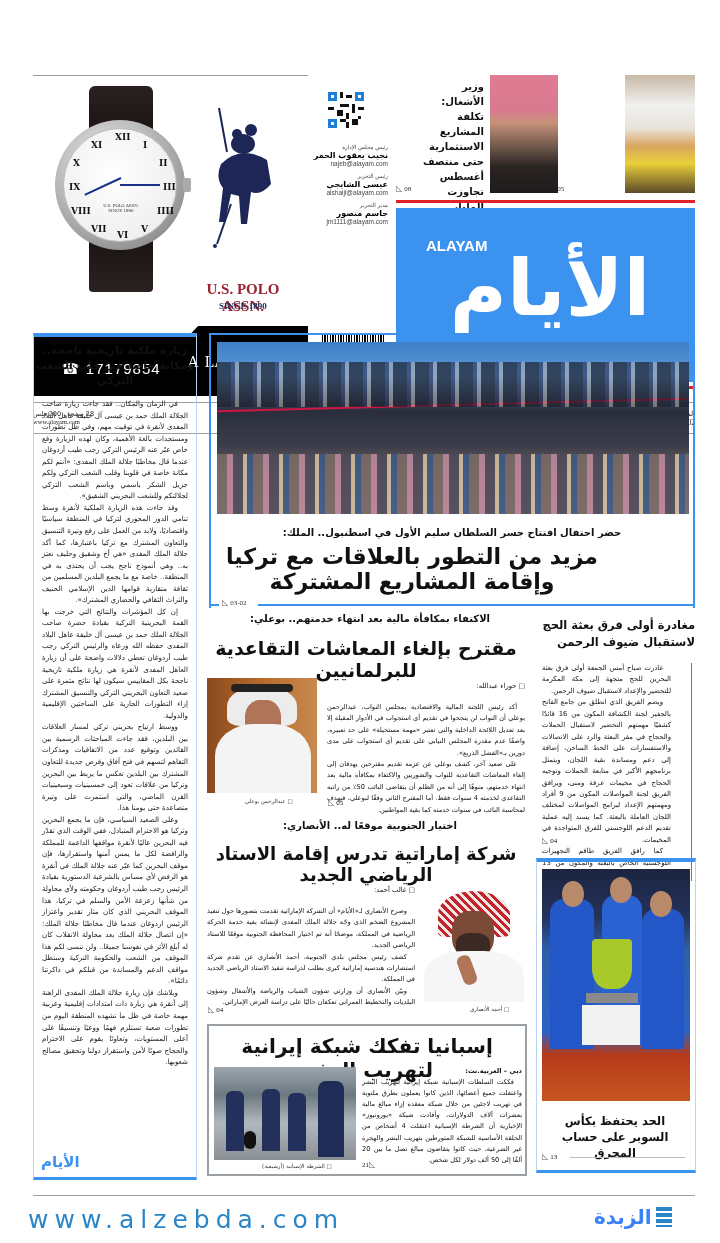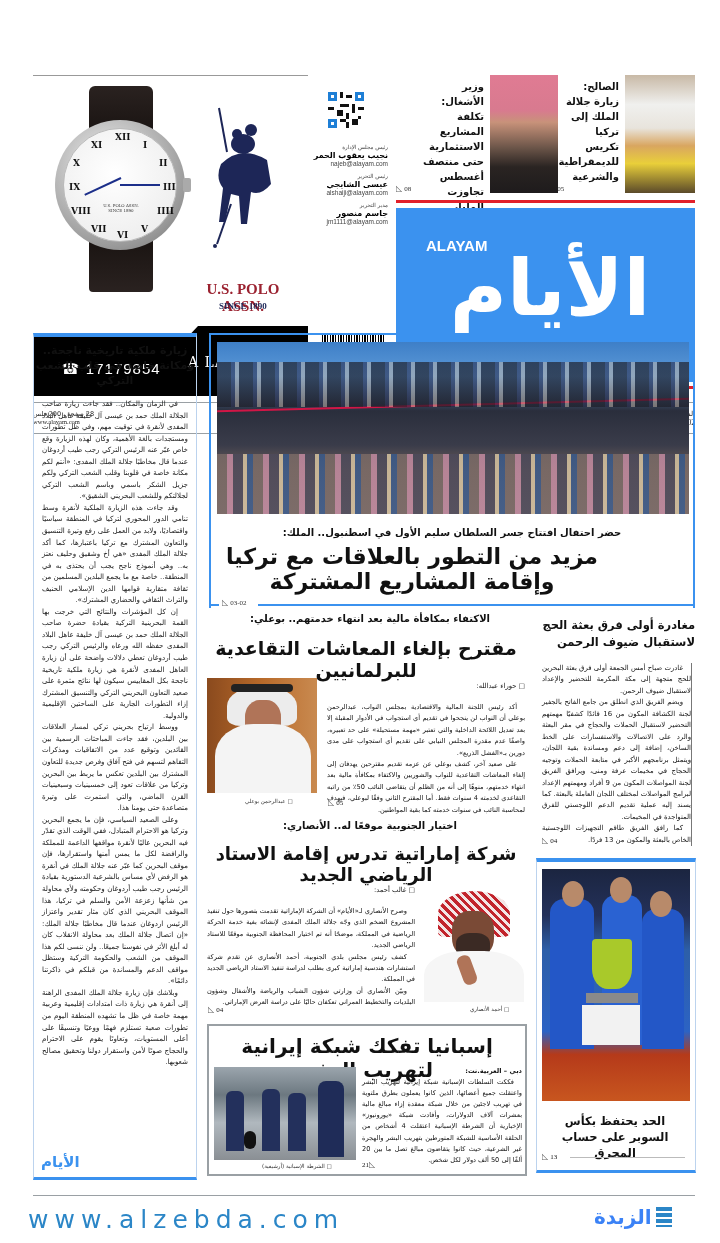--- a/index.html
+++ b/index.html
@@ -75,21 +75,21 @@
   .lead { left: 209px; top: 333px; width: 486px; height: 275px; border: 2px solid #3b92ef; border-bottom: none; }
   .lead-photo { left: 217px; top: 342px; width: 472px; height: 172px; overflow: hidden; }
   .lead-kicker { left: 212px; top: 527px; width: 480px; text-align: center; font-size: 10px; font-weight: bold; }
   .lead-head { left: 212px; top: 544px; width: 400px; text-align: center; font-size: 22px; font-weight: bold; letter-spacing: -0.5px; }
   .lead-rule { left: 258px; top: 604px; width: 437px; height: 2px; background: #3b92ef; }
   .lead-rule-l { left: 209px; top: 604px; width: 10px; height: 2px; background: #3b92ef; }
   .lead-ref { left: 222px; top: 598px; font-family: "Liberation Serif", serif; font-size: 7px; color: #333; direction: ltr; }
 
   
   .hajj-title { left: 540px; top: 617px; width: 155px; font-size: 11.5px; font-weight: bold; line-height: 17px; }
-  .hajj-body { left: 542px; top: 663px; width: 150px; font-size: 6.9px; line-height: 11.45px; text-align: justify; border-right: 1px solid #777; padding-right: 0; direction: rtl; }
+  .hajj-body { left: 542px; top: 663px; width: 150px; font-size: 6.9px; line-height: 11.45px; text-align: justify; border-right: 1px solid #777; padding-right: 20px; direction: rtl; }
   .hajj-body p { text-indent: 8px; }
   .hajj-ref { left: 542px; top: 836px; font-family: "Liberation Serif", serif; font-size: 7px; direction: ltr; }
 
   
   .parl-kicker { left: 215px; top: 613px; width: 310px; text-align: center; font-size: 10px; font-weight: bold; }
   .parl-head { left: 205px; top: 637px; width: 322px; text-align: center; font-size: 19px; font-weight: bold; letter-spacing: -0.5px; }
   .parl-photo { left: 207px; top: 678px; width: 110px; height: 115px; overflow: hidden; }
   .parl-cap { left: 245px; top: 798px; font-size: 5.5px; color: #333; }
   .parl-author { left: 470px; top: 682px; width: 55px; text-align: right; font-size: 6.8px; }
   .parl-body { left: 327px; top: 702px; width: 198px; font-size: 6.6px; line-height: 11.4px; text-align: justify; direction: rtl; }
@@ -214,21 +214,20 @@
     <div class="credit-mail">jm1111@alayam.com</div>
   </div>
 </div>
 <div class="abs barcode">
   <div class="barcode-bars"></div>
   <div class="barcode-num">6 084010 110014</div>
 </div>
 
 <div class="abs teaser" style="left:545px;width:150px;">
   <div class="teaser-photo" style="right:0;background:linear-gradient(180deg,#c8b9a6 0%,#f0f0ee 25%,#e8e4dc 45%,#d9a660 60%,#e9cf3a 75%,#5b4a2a 100%);"></div>
-  <div class="teaser-text rtl" style="right:76px;">الصالح: زيارة جلالة الملك إلى تركيا تكريس للديمقراطية والشرعية</div>
   <div class="teaser-ref" style="left:4px;"><span class="tri">◺</span><span>05</span></div>
 </div>
 <div class="abs teaser" style="left:396px;width:150px;">
   <div class="teaser-photo" style="right:-12px;width:68px;background:linear-gradient(180deg,#e07b93 0%,#d87a8f 30%,#c8927a 40%,#6a5448 62%,#2a2422 78%,#1e1b1c 100%);"></div>
   <div class="teaser-text rtl" style="right:62px;width:68px;">وزير الأشغال: تكلفة المشاريع الاستثمارية حتى منتصف أغسطس تجاوزت المليار</div>
   <div class="teaser-ref" style="left:0;"><span class="tri">◺</span><span>08</span></div>
 </div>
 
 <div class="abs logo-top"></div>
 <div class="abs logo"></div>

